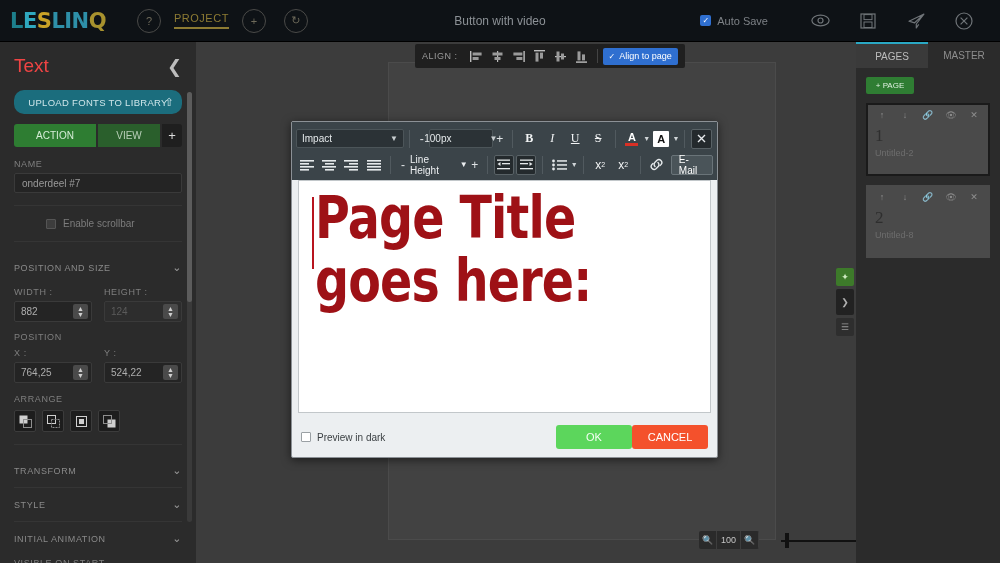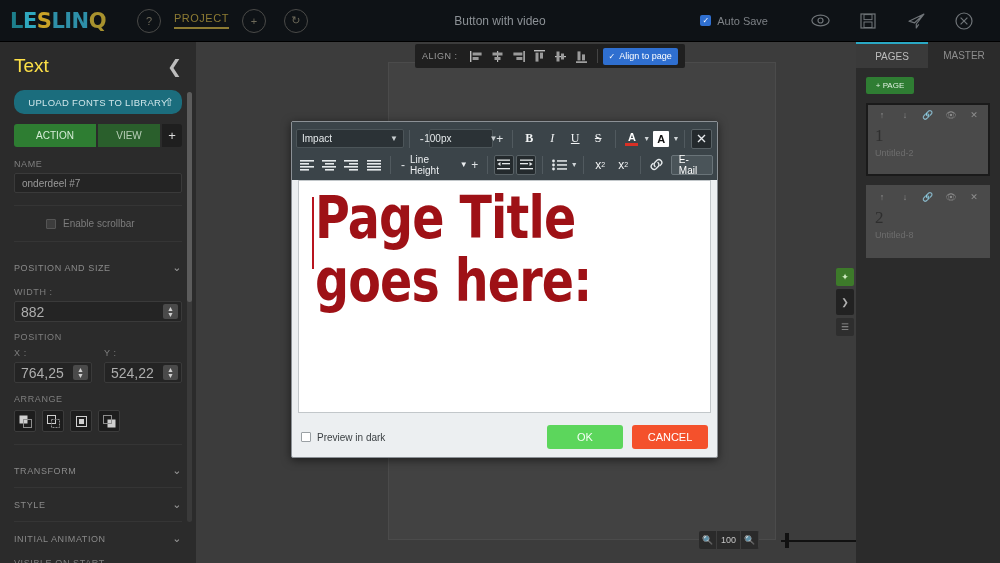--- a/index.html
+++ b/index.html
@@ -51,21 +51,21 @@
     display:flex; align-items:center; justify-content:center; cursor:pointer; flex:none;
   }
   .tb-plain svg { display:block; }
 
   
   .left {
     position:absolute; left:0; top:42px; width:196px; height:521px;
     background:#2b2b2b; overflow:hidden;
   }
   .left-head { height:48px; display:flex; align-items:center; padding:0 14px; }
-  .left-head h1 { font-size:19px; font-weight:normal; color:#fde047; }
+  .left-head h1 { font-size:19px; font-weight:normal; color:#ef4444; }
   .left-head .collapse { margin-left:auto; font-size:18px; color:#bdbdbd; cursor:pointer;
                          font-family:"DejaVu Sans",sans-serif; }
   .panel-body { padding:0 14px 0 14px; }
 
   .btn-upload {
     background:#1b6d7d; color:#cfe6ea; height:24px; border-radius:10px;
     display:flex; align-items:center; justify-content:center; position:relative;
     font-size:9.5px; letter-spacing:0.3px; cursor:pointer; margin-bottom:10px;
   }
   .btn-upload .up-ico { position:absolute; right:8px; font-size:11px; }
@@ -96,21 +96,21 @@
   }
   .sect-head .caret { margin-left:auto; font-size:11px; color:#9a9a9a; }
 
   .ws-row { display:flex; gap:12px; margin-top:6px; }
   .ws-col { flex:1; }
   .num-wrap {
     background:#242424; border:1px solid #3a3a3a; border-radius:2px; height:21px;
     display:flex; align-items:center; padding-left:6px;
   }
   .num-wrap.empty { background:#2d2d2d; }
-  .num-val { font-size:14px; color:#adadad; flex:1; }
+  .num-val { font-size:10px; color:#adadad; flex:1; }
   .num-val.ph { color:#5b5b5b; }
   .spin { width:15px; height:15px; background:#4a4a4a; margin-right:3px; border-radius:2px;
           color:#cfcfcf; font-size:7px; display:flex; flex-direction:column;
           align-items:center; justify-content:center; line-height:6px; cursor:pointer; }
 
   .arr-row { display:flex; gap:6px; margin-top:6px; }
   .arr-btn { width:22px; height:22px; background:#1d1d1d; border:1px solid #3c3c3c;
              border-radius:2px; display:flex; align-items:center; justify-content:center;
              cursor:pointer; }
   .arr-btn svg { display:block; }
@@ -214,21 +214,21 @@
   .d-text {
     position:absolute; left:16px; top:6px; right:8px;
     color:#9e1116; font-size:58px; line-height:1.08;
     font-family:"DejaVu Sans", sans-serif; font-weight:bold;
     letter-spacing:-1px; transform:scaleX(0.82); transform-origin:left top;
   }
   .d-foot { height:40px; display:flex; align-items:center; padding:0 9px; }
   .d-foot .pv { display:flex; align-items:center; color:#3a3f42; font-size:10px; }
   .d-foot .pv .cb { width:10px; height:10px; border:1px solid #9aa0a4; background:#fff;
                     margin-right:6px; border-radius:1px; }
-  .d-foot .sp { margin-left:auto; display:flex; gap:9px; }
+  .d-foot .sp { margin-left:auto; display:flex; }
   .btn-ok { background:#5cd65c; color:#f4fff4; width:76px; height:24px; border-radius:3px;
             display:flex; align-items:center; justify-content:center; font-size:11px; cursor:pointer; }
   .btn-cancel { background:#f4512c; color:#fff; width:76px; height:24px; border-radius:3px;
             display:flex; align-items:center; justify-content:center; font-size:11px; cursor:pointer; }
 
   
   .right {
     position:absolute; right:0; top:42px; width:144px; height:521px; background:#2b2b2b;
   }
   .r-tabs { display:flex; height:26px; }
@@ -338,20 +338,27 @@
       </div>
 
       <div class="ws-row">
         <div class="ws-col">
           <div class="lbl">WIDTH :</div>
           <div class="num-wrap">
             <span class="num-val">882</span>
             <span class="spin">▲<br>▼</span>
           </div>
         </div>
+        <div class="ws-col">
+          <div class="lbl">HEIGHT :</div>
+          <div class="num-wrap empty">
+            <span class="num-val ph">124</span>
+            <span class="spin">▲<br>▼</span>
+          </div>
+        </div>
       </div>
 
       <div class="lbl" style="margin-top:10px">POSITION</div>
       <div class="ws-row">
         <div class="ws-col">
           <div class="lbl">X :</div>
           <div class="num-wrap">
             <span class="num-val">764,25</span>
             <span class="spin">▲<br>▼</span>
           </div>

